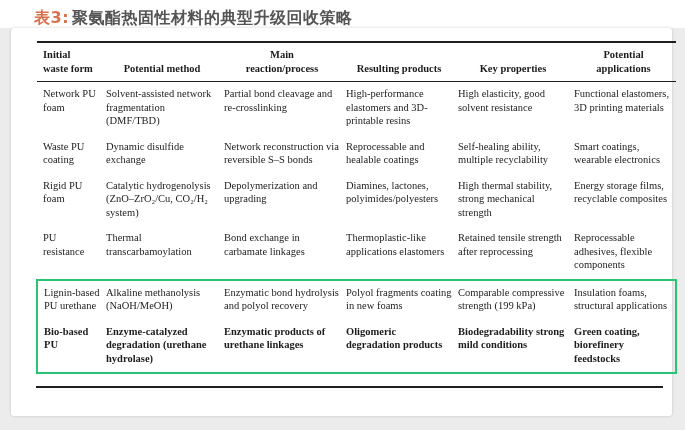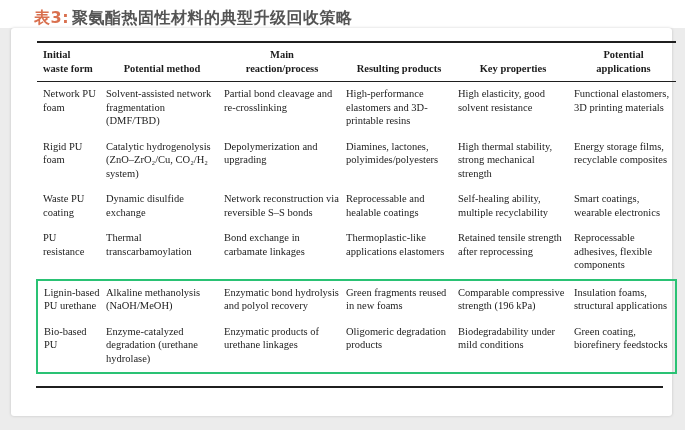--- a/index.html
+++ b/index.html
@@ -62,21 +62,21 @@
     border-bottom:1.5px solid var(--rule,#1f1f1f);
     padding:5px 3px 6px;
   }
   th span { display:block; }
   td {
     vertical-align:top;
     padding:5px 3px 7px;
   }
   th.left, td.left { text-align:left; padding-left:6px; }
   tbody.highlight tr:first-child td { border-top:2px solid var(--highlight-border,#2ac274); }
-  tbody.highlight tr:last-child  td { border-bottom:2px solid var(--highlight-border,#2ac274); }
+  tbody.highlight tr:last-child  td { border-bottom:2px solid var(--highlight-border,#2ac274);font-weight:bold; }
   tbody.highlight td:first-child    { border-left:2px solid var(--highlight-border,#2ac274); }
   tbody.highlight td:last-child     { border-right:2px solid var(--highlight-border,#2ac274); }
 </style>
 </head>
 <body>
 
 <div class="page-title">
   <span class="title-prefix">表3:</span><span>聚氨酯热固性材料的典型升级回收策略</span>
 </div>
 
@@ -123,58 +123,58 @@
         <tbody>
           <tr>
             <td class="left">Network PU foam</td>
             <td>Solvent-assisted network fragmentation (DMF/TBD)</td>
             <td>Partial bond cleavage and re-crosslinking</td>
             <td>High-performance elastomers and 3D-printable resins</td>
             <td>High elasticity, good solvent resistance</td>
             <td>Functional elastomers, 3D printing materials</td>
           </tr>
           <tr>
+            <td class="left">Waste PU coating</td>
+            <td>Dynamic disulfide exchange</td>
+            <td>Network reconstruction via reversible S–S bonds</td>
+            <td>Reprocessable and healable coatings</td>
+            <td>Self-healing ability, multiple recyclability</td>
+            <td>Smart coatings, wearable electronics</td>
+          </tr>
+          <tr>
             <td class="left">Rigid PU foam</td>
             <td>Catalytic hydrogenolysis (ZnO–ZrO₂/Cu, CO₂/H₂ system)</td>
             <td>Depolymerization and upgrading</td>
             <td>Diamines, lactones, polyimides/polyesters</td>
             <td>High thermal stability, strong mechanical strength</td>
             <td>Energy storage films, recyclable composites</td>
-          </tr>
-          <tr>
-            <td class="left">Waste PU coating</td>
-            <td>Dynamic disulfide exchange</td>
-            <td>Network reconstruction via reversible S–S bonds</td>
-            <td>Reprocessable and healable coatings</td>
-            <td>Self-healing ability, multiple recyclability</td>
-            <td>Smart coatings, wearable electronics</td>
           </tr>
           <tr>
             <td class="left">PU resistance</td>
             <td>Thermal transcarbamoylation</td>
             <td>Bond exchange in carbamate linkages</td>
             <td>Thermoplastic-like applications elastomers</td>
             <td>Retained tensile strength after reprocessing</td>
             <td>Reprocessable adhesives, flexible components</td>
           </tr>
         </tbody>
         <tbody class="highlight">
           <tr>
             <td class="left">Lignin-based PU urethane</td>
             <td>Alkaline methanolysis (NaOH/MeOH)</td>
             <td>Enzymatic bond hydrolysis and polyol recovery</td>
-            <td>Green fragments reused in new foams</td>
-            <td>Comparable compressive strength (196 kPa)</td>
+            <td>Polyol fragments coating in new foams</td>
+            <td>Comparable compressive strength (199 kPa)</td>
             <td>Insulation foams, structural applications</td>
           </tr>
           <tr>
             <td class="left">Bio-based PU</td>
             <td>Enzyme-catalyzed degradation (urethane hydrolase)</td>
             <td>Enzymatic products of urethane linkages</td>
             <td>Oligomeric degradation products</td>
-            <td>Biodegradability under mild conditions</td>
+            <td>Biodegradability strong mild conditions</td>
             <td>Green coating, biorefinery feedstocks</td>
           </tr>
         </tbody>
       </table>
     </div>
   </div>
 </div>
 
 </body></html>

